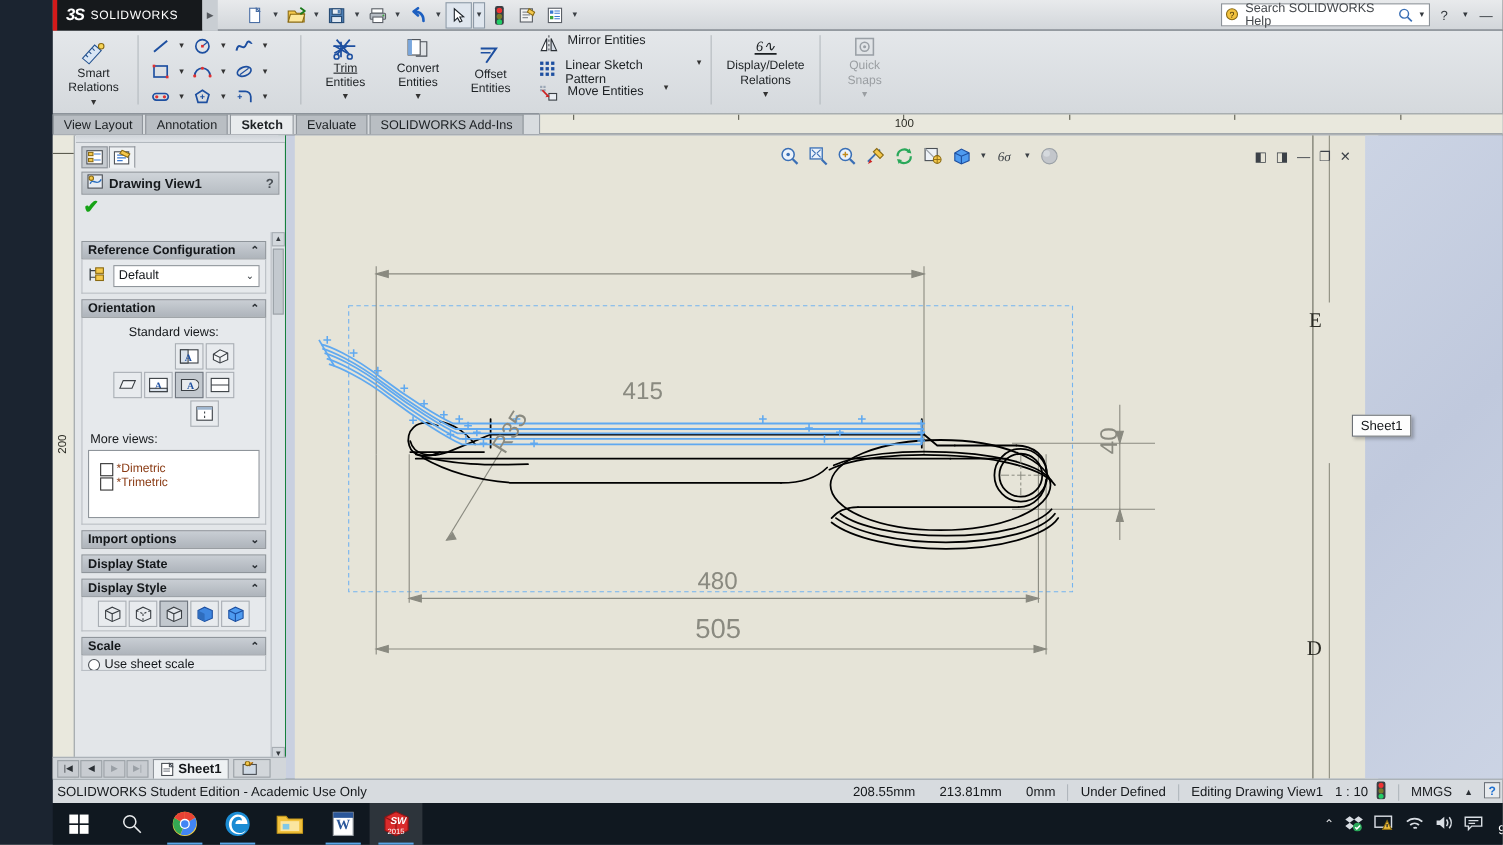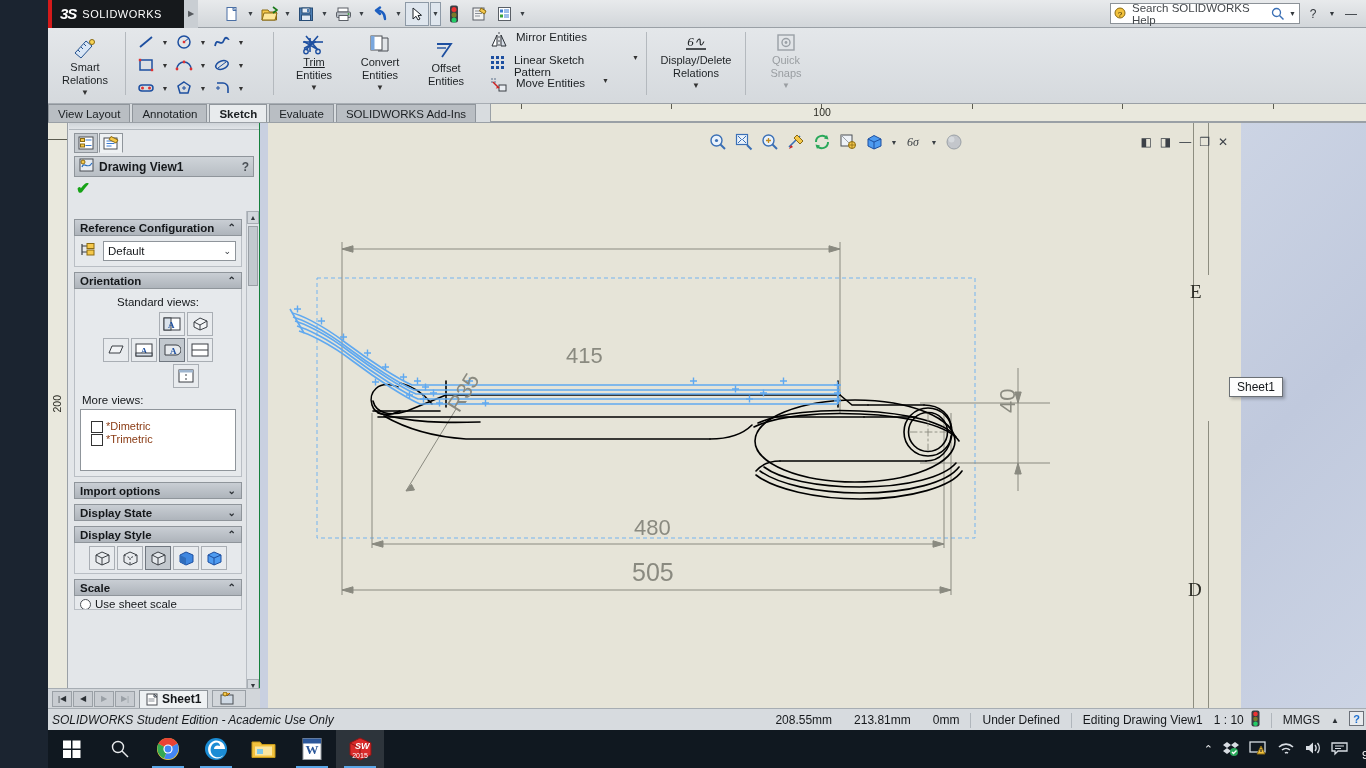--- a/index.html
+++ b/index.html
@@ -201,21 +201,21 @@
     display:flex; align-items:center; justify-content:center; margin-bottom:-1px;}
   .tp-edge{ position:absolute; right:0; top:0; width:8px; height:585px;
     background:linear-gradient(90deg,#b9c6dd,#dbe4f0);}
 
   
   .statusbar{
     position:absolute; left:0; top:708px; width:1366px; height:22px;
     background:#d7dbdf; border-top:1px solid #a7adb3;
     display:flex; align-items:center; font-size:12px; color:#16191c;
   }
-  .statusbar .lic{ padding-left:4px;font-style:italic; }
+  .statusbar .lic{ padding-left:4px; }
   .sb-right{ position:absolute; right:0; top:0; height:22px; display:flex; align-items:center; gap:0;}
   .sbi{ padding:0 11px; }
   .sb-sep{ width:1px; height:15px; background:#b0b6bc; }
 
   
   .taskbar{
     position:absolute; left:0; top:730px; width:1366px; height:38px;
     background:#101820;
     display:flex; align-items:center;
   }

